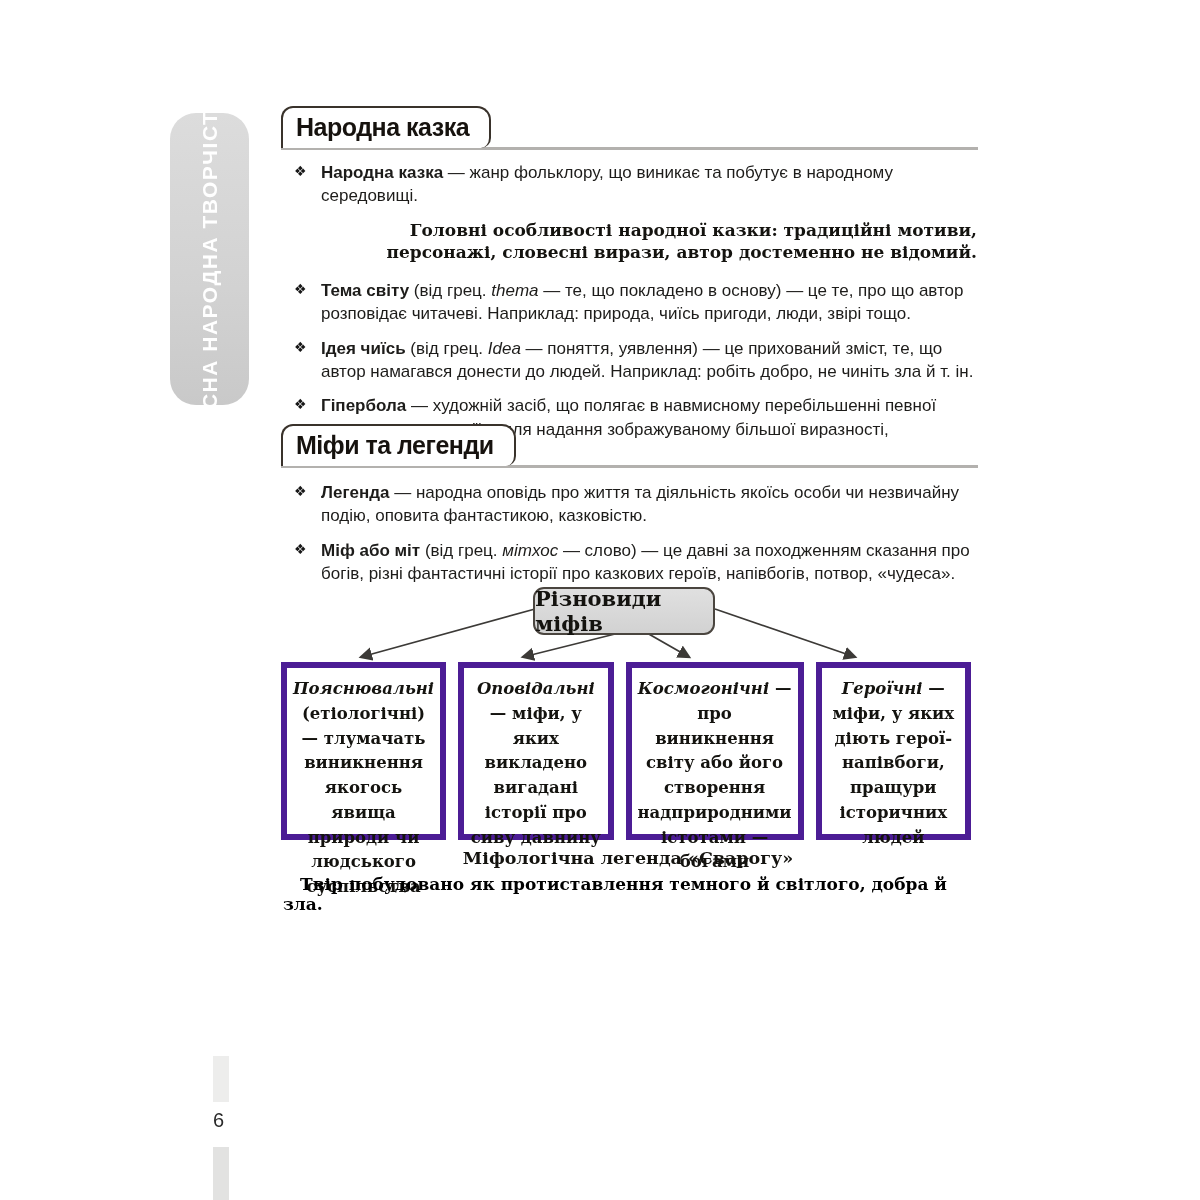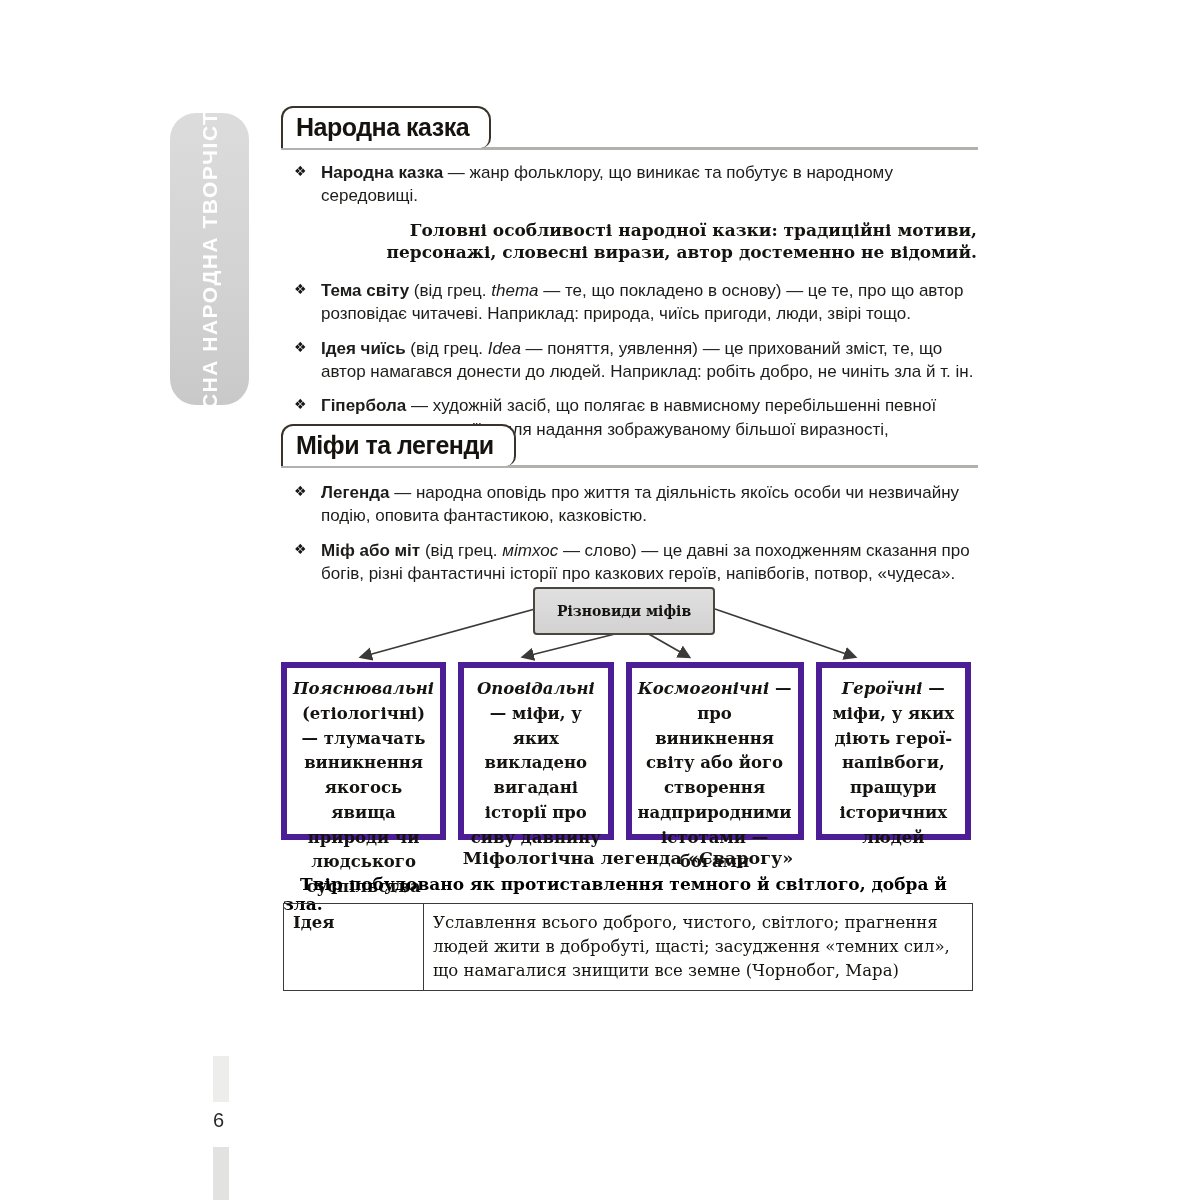--- a/index.html
+++ b/index.html
@@ -51,24 +51,24 @@
     font-family:"DejaVu Serif","Liberation Serif",serif;
     font-weight:bold; font-size:17px; line-height:1.34;
     text-indent:17px; margin:2px 0 15px 0; color:#14130f;text-align:right;
   }
 
   
   .diagram { position:absolute; left:281px; top:585px; width:690px; height:255px; }
   .dg-root {
     position:absolute; left:252px; top:2px; width:182px; height:48px;
     background:linear-gradient(180deg,#e0e0e0,#d2d2d2);
-    border:2px solid #4a453f; border-radius:4px;
+    border:2px solid #4a453f; border-radius:11px;
     display:flex; align-items:center; justify-content:center;
     font-family:"DejaVu Serif","Liberation Serif",serif;
-    font-weight:bold; font-size:14px; color:#14130f;
+    font-weight:bold; font-size:21px; color:#14130f;
   }
   .dg-arrows { position:absolute; left:0; top:0; width:690px; height:255px; }
   .dg-boxes {
     position:absolute; left:0; top:77px; width:690px; height:178px;
     display:flex; gap:12px;
   }
   .dg-box {
     flex:1; background:#ffffff; border:6px solid #4c1d95;
     padding:9px 6px; text-align:center;
     font-family:"DejaVu Serif","Liberation Serif",serif;
@@ -183,24 +183,20 @@
         <span class="dlead">Героїчні</span><span> — міфи, у яких діють герої-напівбоги, пращури історичних людей</span>
       </div>
     </div>
   </div>
 
   <div class="legend-title">Міфологічна легенда «Сварогу»</div>
   <div class="legend-intro">Твір побудовано як протиставлення темного й світлого, добра й зла.</div>
 
   <table class="legend">
     <tbody>
-      <tr>
-        <td class="row-label">Ідея</td>
-        <td>Уславлення всього доброго, чистого, світлого; прагнення людей жити в добробуті, щасті; засудження «темних сил», що намагалися знищити все земне (Чорнобог, Мара)</td>
-      </tr>
     </tbody>
   </table>
 
   <div class="strip strip-a"></div>
   <div class="page-num">6</div>
   <div class="strip strip-b"></div>
 
 </div>
 
 </body></html>

